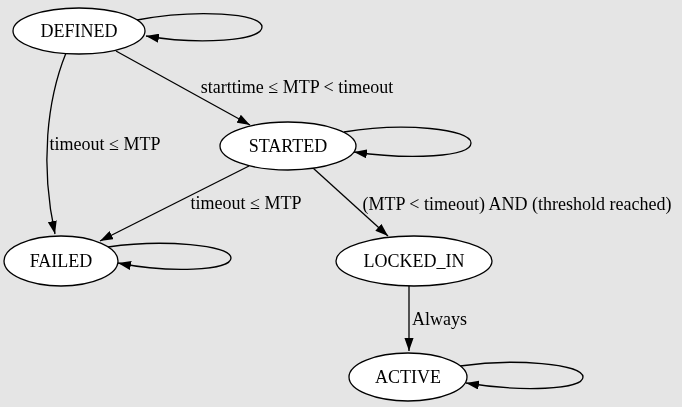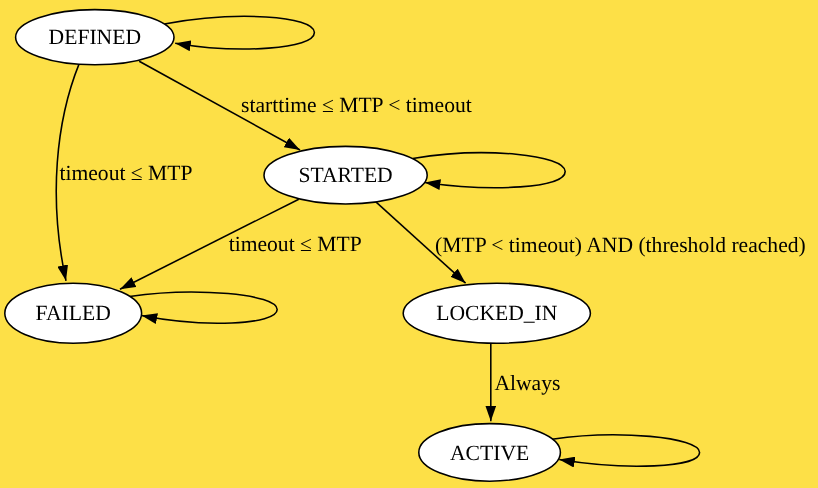--- a/index.html
+++ b/index.html
@@ -4,21 +4,21 @@
 <style>
   html, body {
     margin: 0;
     padding: 0;
     background: #ffffff;
   }
   .stage {
     position: relative;
     width: 682px;
     height: 407px;
-    background: #fde047;
+    background: #e5e5e5;
     overflow: hidden;
   }
   svg { display: block; }
   .edge-path {
     fill: none;
     stroke: #000000;
     stroke-width: 1.3;
   }
   .node-ellipse {
     fill: #ffffff;

